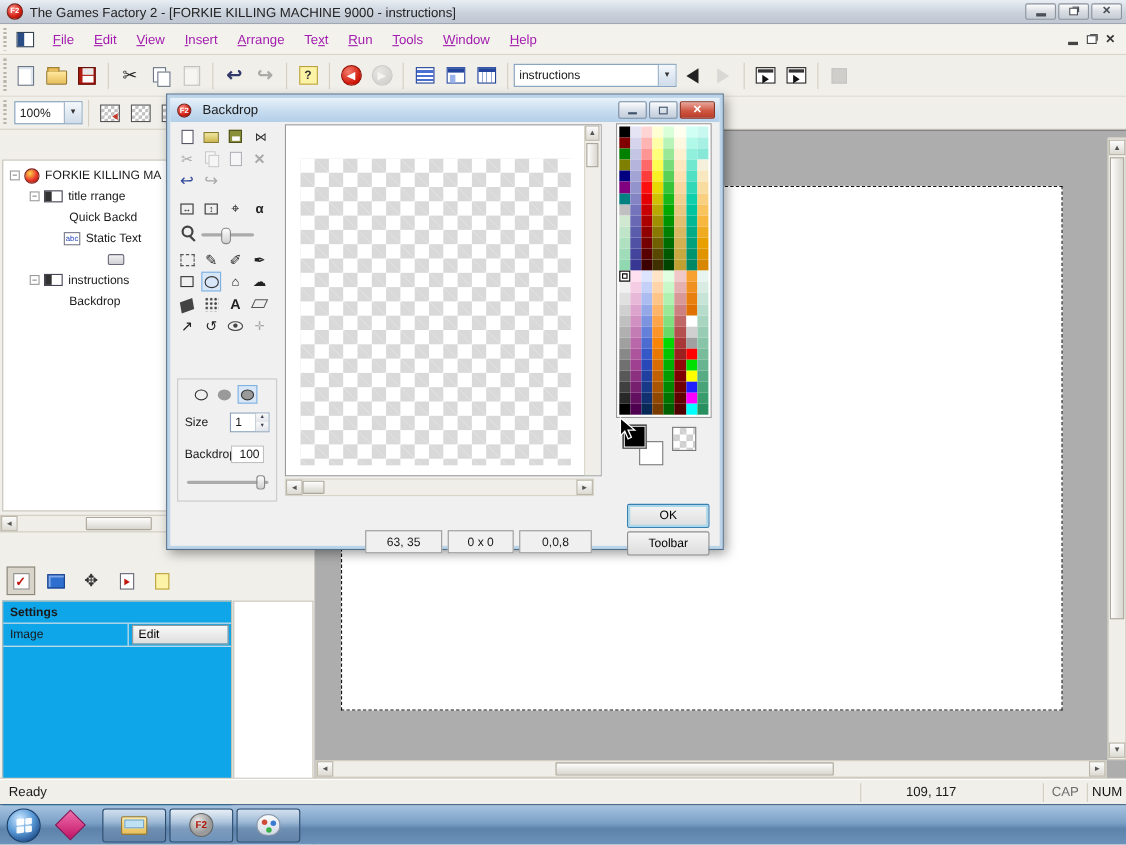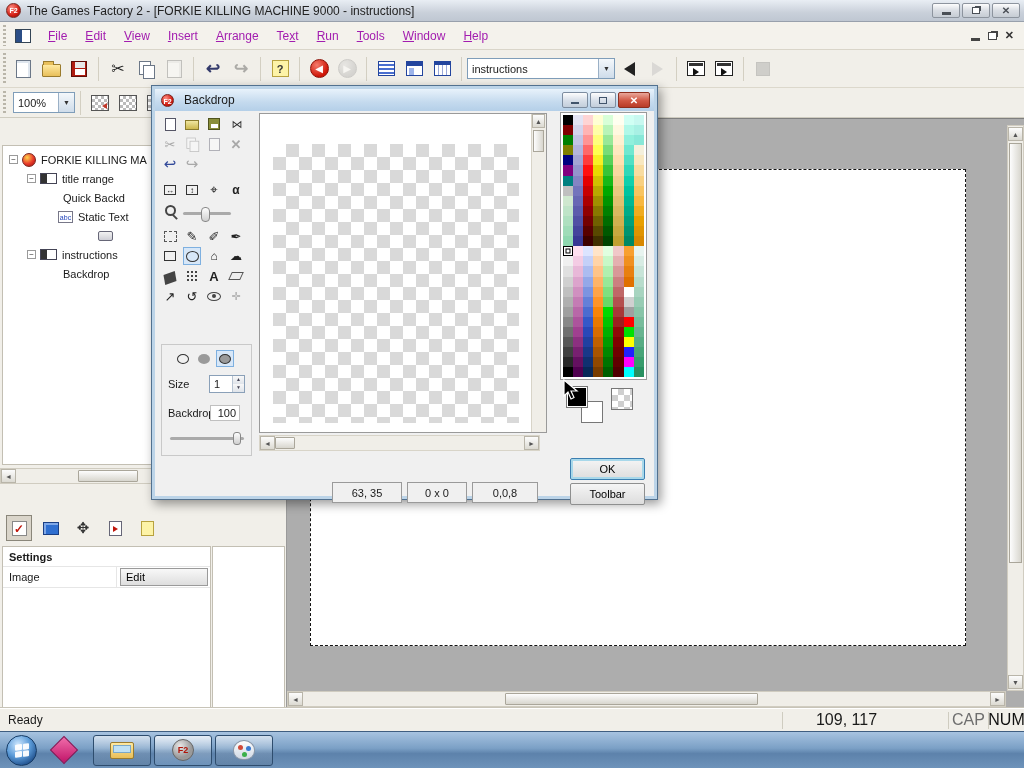--- a/index.html
+++ b/index.html
@@ -101,21 +101,21 @@
   #prop-hdr { position:absolute; left:0; top:372px; width:287px; }
   #prop-tools { position:absolute; left:2px; top:394px; width:283px; height:32px; display:flex; align-items:center; gap:6px; padding-left:4px; }
   .ptool { width:26px; height:26px; display:flex; align-items:center; justify-content:center; border:1px solid transparent; }
   .ptool.sel { background:#dad5ca; border:1px solid #8a867a; }
   .ico-check { width:15px; height:15px; background:#fff; border:1px solid #888; color:#c0160b; font-weight:bold; font-size:12px; line-height:14px; text-align:center; }
   .ico-display { width:16px; height:13px; background:#2f6fd0; border:1px solid #1a3f85; box-shadow:inset 2px 2px 0 #7fa8e8; }
   .ico-move { font-size:15px; color:#333; }
   .ico-runtime { width:13px; height:15px; background:#fff; border:1px solid #667; position:relative; }
   .ico-runtime::after { content:""; position:absolute; left:3px; top:4px; border:3px solid transparent; border-left:5px solid #c0160b; }
   .ico-about { width:13px; height:15px; background:#fdf3a7; border:1px solid #b8a23f; }
-  #prop-grid { position:absolute; left:2px; top:428px; width:209px; height:218px; background:#ffffff; border:1px solid #c3bfb3; }
+  #prop-grid { position:absolute; left:2px; top:428px; width:209px; height:218px; background:#0ea5e9; border:1px solid #c3bfb3; }
   #prop-grid .srow { height:20px; display:flex; align-items:center; padding:0 6px; font-weight:bold; font-size:11px; border-bottom:1px solid #e6e6e6; }
   #prop-grid .irow { height:21px; display:flex; align-items:stretch; border-bottom:1px solid #e6e6e6; }
   #prop-grid .irow .lab { width:114px; border-right:1px solid #e6e6e6; display:flex; align-items:center; padding-left:6px; }
   .edit-btn { margin:1px 0 1px 3px; width:88px; border:1px solid #9a9a9a; background:linear-gradient(#f8f8f8,#dedede); font-size:11px; text-align:left; padding-left:5px; font-family:inherit; }
   #prop-side { position:absolute; left:212px; top:428px; width:73px; height:260px; background:#fff; border:1px solid #c3bfb3; }
   #prop-desc { position:absolute; left:2px; top:648px; width:209px; height:57px; background:#f0eee8; border:1px solid #c3bfb3; padding:4px 6px; }
 
   
   #mdi { position:absolute; left:287px; top:118px; width:737px; height:590px; background:#adadad; border-top:1px solid #7f7f7f; }
   #frame-area { position:absolute; left:23px; top:50px; width:656px; height:477px; background:#fff; border:1px dashed #111; }
@@ -123,21 +123,21 @@
   #mdi-vscroll .up { position:absolute; top:1px; left:0; }
   #mdi-vscroll .dn { position:absolute; bottom:1px; left:0; }
   #mdi-vscroll .vthumb { position:absolute; left:1px; top:17px; width:13px; height:420px; background:linear-gradient(to right,#fdfdfd,#d8d6ce); border:1px solid #aaa69a; }
   #mdi-hscroll { position:absolute; left:0; bottom:1px; width:719px; }
   #mdi-hscroll .sb-thumb { width:253px; margin-left:202px; position:relative; }
   #mdi-hscroll .rbtn { margin-left:auto; }
 
   
   #statusbar { position:absolute; left:0; top:708px; width:1024px; height:23px; background:#f1efe9; border-top:1px solid #fff; box-shadow:0 -1px 0 #c8c4b8; display:flex; align-items:center; }
   #statusbar .ready { padding-left:8px; font-size:12px; }
-  #statusbar .seg { border-left:1px solid #cfccc0; height:17px; display:flex; align-items:center; justify-content:center; font-size:16px; }
+  #statusbar .seg { border-left:1px solid #cfccc0; height:17px; display:flex; align-items:center; justify-content:center; font-size:12px; }
   #seg-coords { position:absolute; left:782px; width:128px; }
   #seg-cap { position:absolute; left:948px; width:40px; color:#6e6e6e; }
   #seg-num { position:absolute; left:988px; width:36px; color:#111; }
 
   
   #taskbar { position:absolute; left:0; top:731px; width:1024px; height:37px;
     background:linear-gradient(#a7c3e0,#7ba0c6 45%,#5d82ab 60%,#6e93ba); border-top:1px solid #3f5e80; display:flex; align-items:center; }
   #start-orb { width:31px; height:31px; border-radius:50%; margin:0 10px 0 6px;
     background:radial-gradient(circle at 38% 30%,#cfe8ff,#5b9bd8 45%,#1f4f8c 80%); border:1px solid #173c66; position:relative; flex:none; }
   #start-orb .flag { position:absolute; left:8px; top:8px; width:14px; height:13px; display:grid; grid-template-columns:1fr 1fr; grid-template-rows:1fr 1fr; gap:1px; transform:skewY(-6deg); }

